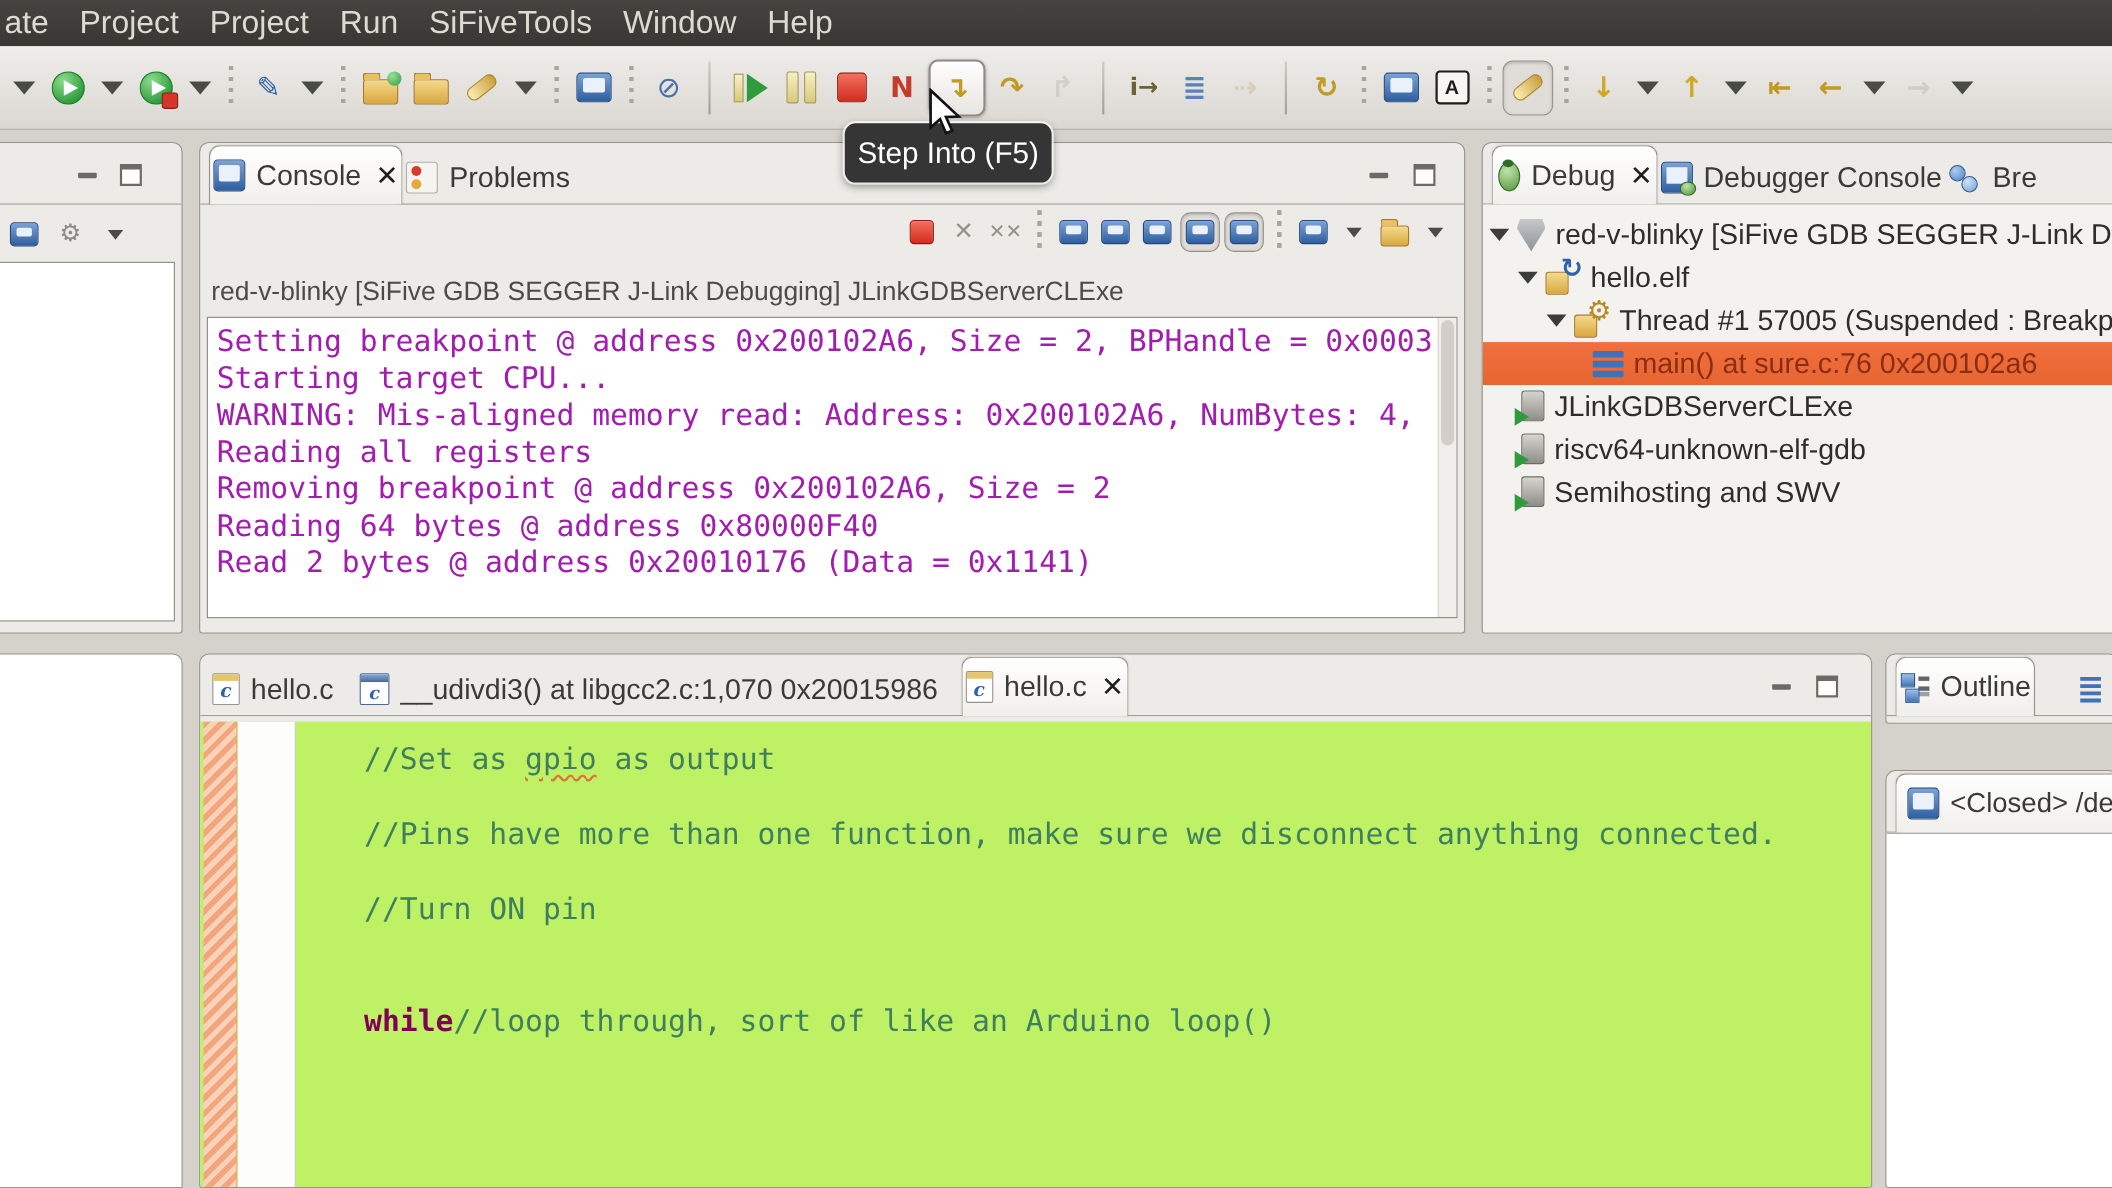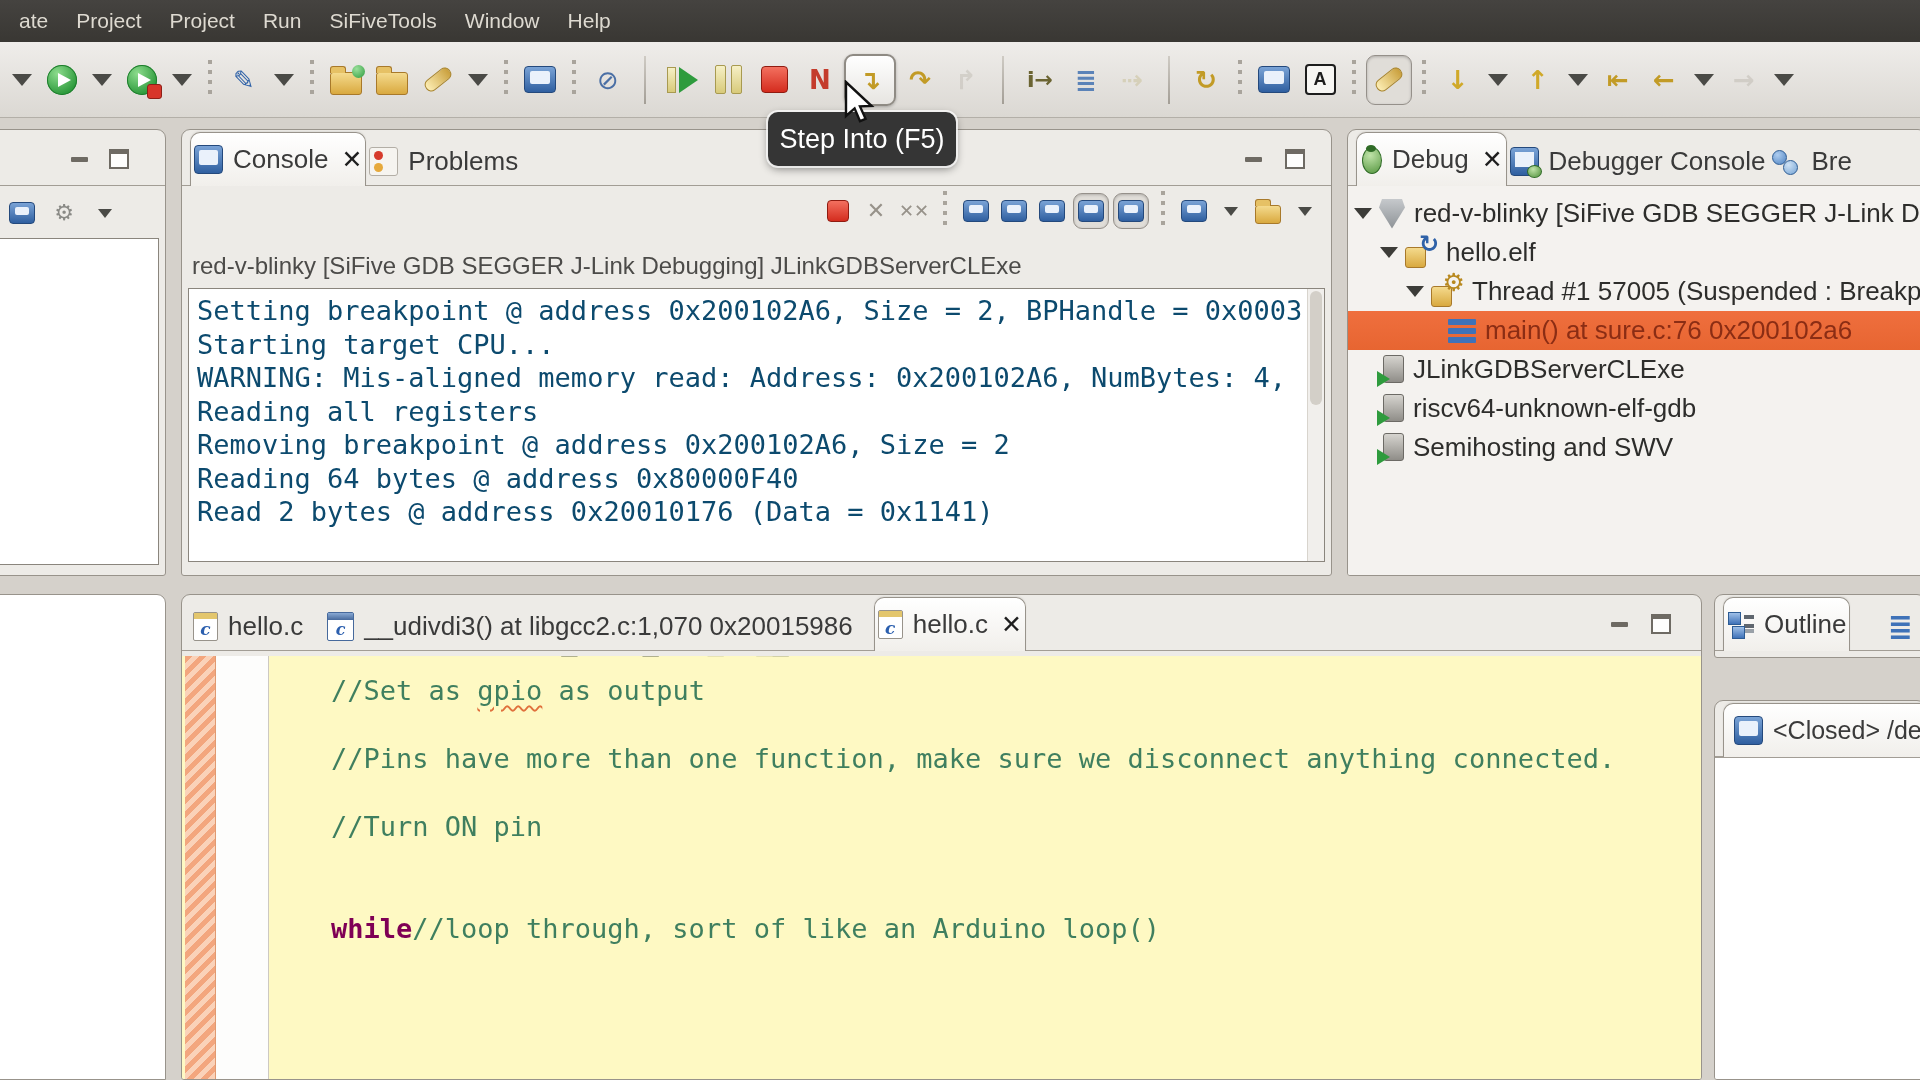--- a/index.html
+++ b/index.html
@@ -1,20 +1,20 @@
 <!DOCTYPE html>
 <html style="--c-selection_bg: #ef6f3e; --c-selection_text: #8b2d14; --c-comment: #3f7f5f; --c-keyword: #7f0055;"><head>
 <meta charset="utf-8">
 <style>
   html,body{margin:0;padding:0}
   body{width:1920px;height:1080px;position:relative;overflow:hidden;background:#d5d1cb;
        font-family:"Liberation Sans",sans-serif;-webkit-font-smoothing:antialiased}
   
   .menubar{position:absolute;left:0;top:0;width:100%;height:42px;background:linear-gradient(#454340,#393733);
-           color:#dedad1;display:flex;align-items:center;font-size:21px;padding-left:17px;box-sizing:border-box}
+           color:#dedad1;display:flex;align-items:center;font-size:29px;padding-left:2px;box-sizing:border-box}
   .mitem{padding:0 14px;cursor:default}
   .mitem:first-child{padding-left:2px}
   
   .toolbar{position:absolute;left:0;top:42px;width:100%;height:76px;box-sizing:border-box;
            background:linear-gradient(#efedea,#dbd8d3);border-bottom:1px solid #b3afa8;
            display:flex;align-items:center;gap:2px;padding:0 0 0 6px}
   .tbtn{width:44px;height:48px;display:flex;align-items:center;justify-content:center;border-radius:9px;flex:none;position:relative}
   .tbtn.small{width:34px;height:34px}
   .tbtn.ddw{width:32px}
   .tbtn.hl{background:linear-gradient(#ffffff,#e7e5e1);border:2px solid #8f8b84;box-shadow:0 1px 3px rgba(0,0,0,.25);width:48px}
@@ -103,21 +103,21 @@
   .mm{position:absolute;width:32px;height:26px;display:flex;align-items:center;justify-content:center;top:16px}
   .mm .bar{width:17px;height:5px;background:#6e6a63;border-radius:1px}
   .mm .box{width:16px;height:13px;border:2px solid #6e6a63;border-top-width:5px;background:#fdfdfc}
   
   #console-panel{left:181px;top:129px;width:1151px;height:447px}
   #console-panel .mm.min{right:62px}  #console-panel .mm.max{right:20px}
   .view-toolbar{position:absolute;left:0;right:10px;top:58px;height:46px;display:flex;align-items:center;
                 justify-content:flex-end;gap:4px}
   .launch-title{position:absolute;left:10px;top:122px;font-size:24px;color:#4c4b49;white-space:nowrap}
   .console-out{position:absolute;left:6px;right:6px;top:158px;bottom:13px;background:#fff;border:1px solid #8a857d;
-               font-family:"DejaVu Sans Mono",monospace;font-size:27px;line-height:33.5px;color:#0c4a6e;
+               font-family:"DejaVu Sans Mono",monospace;font-size:27px;line-height:33.5px;color:#a21caf;
                padding:5px 0 0 8px;overflow:hidden}
   .cline{white-space:pre}
   .vsb{position:absolute;right:0;top:0;bottom:0;width:16px;background:#f1efec;border-left:1px solid #d8d4cd}
   .vsb::after{content:"";position:absolute;left:2px;right:2px;top:2px;height:42%;background:#d3cfc8;border-radius:6px}
   
   #debug-panel{left:1347px;top:129px;width:580px;height:447px}
   .tree{position:absolute;left:0;right:0;top:56px;bottom:0;background:#f4f2ef;padding-top:8px;overflow:hidden}
   .trow{height:39px;display:flex;align-items:center;font-size:26px;color:#2d2d2b;white-space:nowrap}
   .trow.selected{background:linear-gradient(var(--c-selection_bg),#e76531);color:var(--c-selection_text)}
   .tw{width:0;height:0;border-left:9px solid transparent;border-right:9px solid transparent;border-top:11px solid #3c3c38;
@@ -135,21 +135,21 @@
       box-shadow:0 9px 0 #3f72b8,0 18px 0 #3f72b8}
   .ti-proc{width:24px}
   .ti-proc::before{content:"";position:absolute;left:3px;top:0;width:19px;height:26px;border-radius:3px;
       background:linear-gradient(#d6d4cf,#8f8d88);border:1px solid #6c6a65}
   .ti-proc::after{content:"";position:absolute;left:-3px;bottom:-2px;width:0;height:0;
       border-left:13px solid #2e9b3d;border-top:8px solid transparent;border-bottom:8px solid transparent}
   
   #editor-panel{left:181px;top:594px;width:1521px;height:486px}
   #editor-panel .tabbar .tab{margin-right:18px}
   #editor-panel .mm.min{right:66px}   #editor-panel .mm.max{right:24px}
-  .ed-content{position:absolute;left:0;right:0;top:61px;bottom:0;background:#fef9c3;overflow:hidden}
+  .ed-content{position:absolute;left:0;right:0;top:61px;bottom:0;background:#bef264;overflow:hidden}
   .ann{position:absolute;left:3px;top:0;bottom:0;width:30px;border-right:1px solid #e09a71;
        background:repeating-linear-gradient(135deg,#f3a67e 0 5px,#fad2b9 5px 10px)}
   .gutter{position:absolute;left:34px;top:0;bottom:0;width:52px;background:#fdfdfc;border-right:1px solid #cdc9c2}
   .code{position:absolute;left:149px;top:-16px;font-family:"DejaVu Sans Mono",monospace;font-size:27px;line-height:34px;
         color:#333b39;white-space:pre}
   .tok.comment{color:var(--c-comment)}
   .tok.keyword{color:var(--c-keyword);font-weight:bold}
   .tok.misspelled{text-decoration:underline wavy #e0703c 2px;text-underline-offset:5px}
   
   #outline-panel{left:1714px;top:594px;width:212px;height:64px}

